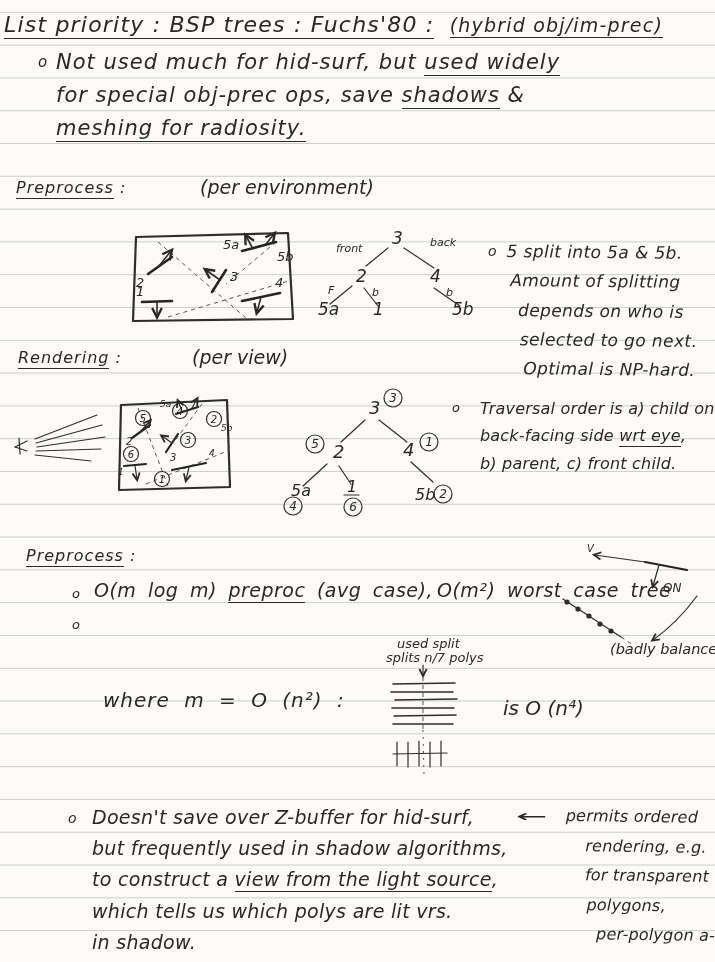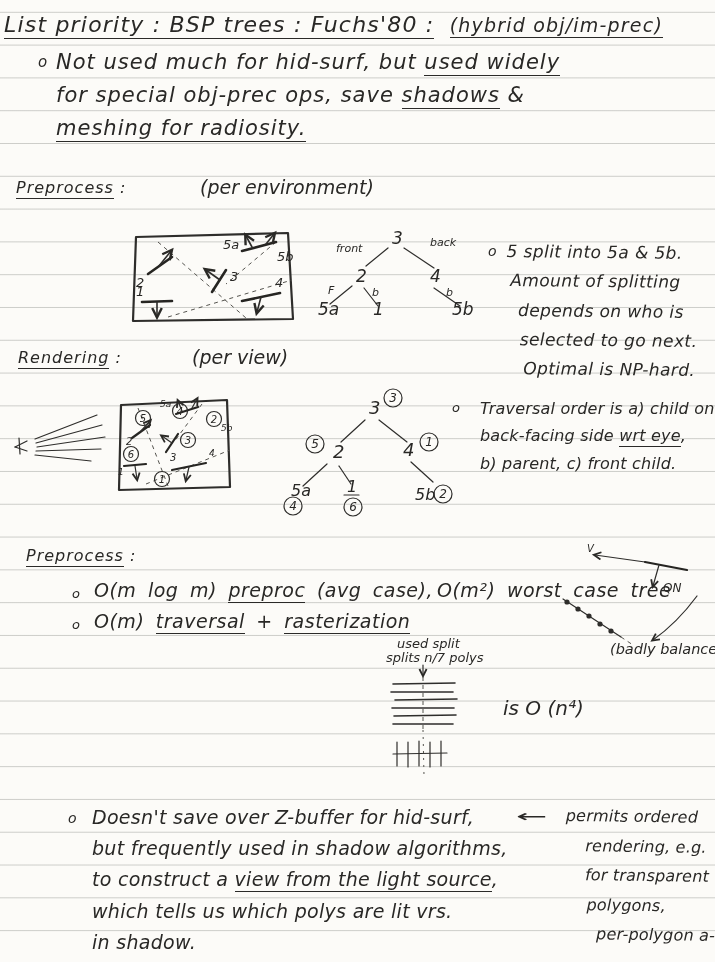--- a/index.html
+++ b/index.html
@@ -253,23 +253,20 @@
 
   <div class="abs hw h" style="left:26px;top:546px">
     <span class="u">Preprocess</span>
     <span>:</span>
   </div>
   <span class="abs hw" style="left:72px;top:586px;font-size:13px">o</span>
   <div class="abs hw comp" style="left:94px;top:579px">
     <span>O(m log m) </span><span class="u">preproc</span><span> (avg case),</span><span class="tail">O(m²) worst case tree</span>
   </div>
   <span class="abs hw" style="left:72px;top:617px;font-size:13px">o</span>
-  <div class="abs hw comp" style="left:94px;top:610px">
-    <span>O(m) </span><span class="u">traversal</span><span> + </span><span class="u">rasterization</span>
-  </div>
 
   <svg class="abs" style="left:553px;top:593px" width="152" height="58" viewBox="0 0 152 58">
     <defs>
         <marker id="ahD" markerWidth="9" markerHeight="9" refX="6" refY="4" orient="auto">
           <path d="M1 1 L7 4 L1 7" fill="none" stroke="#2a2926" stroke-width="1.5"></path>
         </marker>
       </defs>
     <g>
       <path class="st thin" d="M10 6 L68 44"></path>
       <circle class="dot" cx="14" cy="9" r="2.6"></circle>
@@ -311,20 +308,21 @@
     <g class="st thin">
       <path d="M14 78 L14 102"></path>
         <path d="M25 78 L25 103"></path>
         <path d="M36 77 L36 102"></path>
       <path d="M47 78 L47 103"></path>
         <path d="M58 77 L58 102"></path>
       <path d="M10 90 L64 89"></path>
     </g>
   </svg>
 
+  <div class="abs hw" style="left:103px;top:688px;font-size:20px;word-spacing:7px;letter-spacing:1px">where m = O (n²) :</div>
 
   <div class="abs hw" style="left:503px;top:694px;font-size:20px;line-height:28px">
     <span class="line">is O (n⁴)</span>
   </div>
 
   <span class="abs hw" style="left:68px;top:810px;font-size:14px">o</span>
   <div class="abs hw zb" style="left:92px;top:802px">
     <span class="line">Doesn't save over Z-buffer for hid-surf,</span>
     <span class="line">but frequently used in shadow algorithms,</span>
     <span class="line"><span>to construct a </span><span class="u">view from the light source</span><span>,</span></span>

